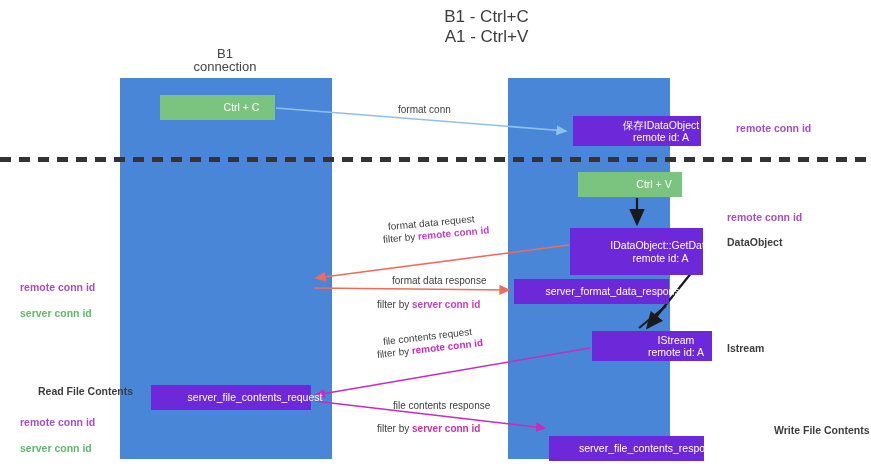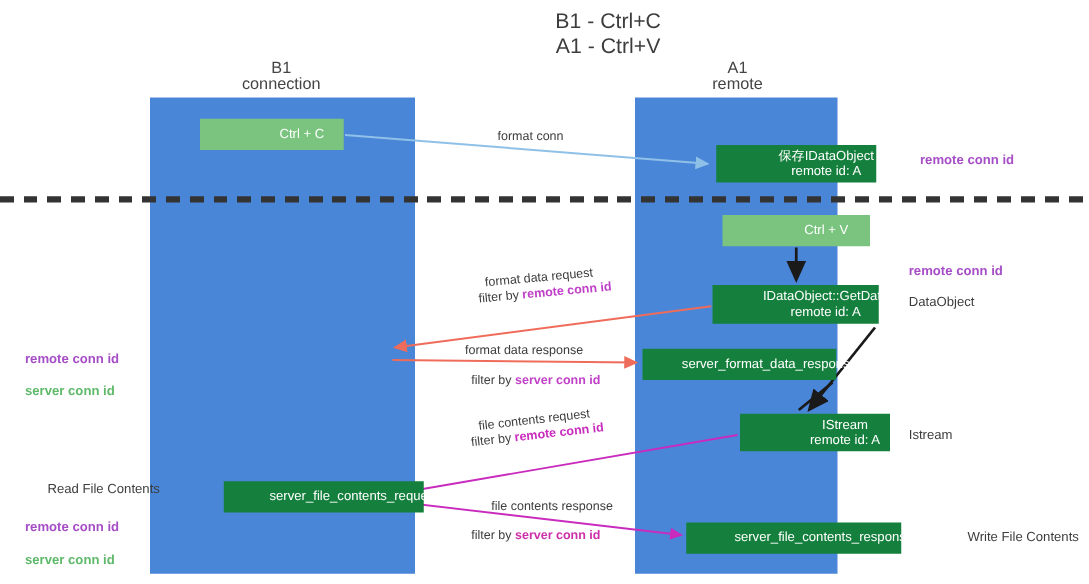--- a/index.html
+++ b/index.html
@@ -34,38 +34,38 @@
 
   
   .node{
     position:absolute;box-sizing:border-box;
     display:flex;align-items:center;justify-content:center;
     text-align:center;color:#ffffff;font-size:10.5px;line-height:12.5px;
     white-space:pre-line;
     padding-left:48px;
   }
   .node.green{background:#7ac47f;}
-  .node.orange{background:#15803d;}
+  .node.orange{background:#6d28d9;}
 
   #n-ctrlc{left:160px;top:95px;width:115px;height:25px;}
   #n-idataobject{left:573px;top:116px;width:128px;height:30px;}
-  #n-ctrlv{left:578px;top:172px;width:118px;height:25px;}
-  #n-getdata{left:570px;top:228px;width:133px;height:31px;}
+  #n-ctrlv{left:578px;top:172px;width:104px;height:25px;}
+  #n-getdata{left:570px;top:228px;width:133px;height:47px;}
   #n-sfdreq{left:151px;top:268px;width:161px;height:25px;}
   #n-sfdresp{left:514px;top:279px;width:155px;height:25px;}
   #n-istream{left:592px;top:331px;width:120px;height:30px;}
-  #n-sfcreq{left:151px;top:385px;width:160px;height:25px;margin-left:28px;}
-  #n-sfcresp{left:549px;top:418px;width:172px;height:25px;}
+  #n-sfcreq{left:151px;top:385px;width:160px;height:25px;}
+  #n-sfcresp{left:549px;top:436px;width:155px;height:25px;}
 
   
   .side{
     position:absolute;font-size:10.5px;line-height:13px;white-space:pre-line;
   }
   .side.purple{color:#a64ec6;font-weight:bold;}
-  .side.plain{color:#3d3d3d;}
+  .side.plain{color:#3d3d3d;font-weight:bold;}
   .side.mixed b.p{color:#a64ec6;display:block;}
   .side.mixed b.g{color:#5fb96a;display:block;}
 
   #lbl-remote1{left:736px;top:122px;}
   #lbl-remote2{left:727px;top:211px;}
   #lbl-dataobject{left:727px;top:236px;}
   #lbl-istream{left:727px;top:342px;}
   #lbl-writefc{left:736px;top:424px;margin-left:38px;}
   #lbl-left-conn{left:20px;top:268px;font-weight:bold;}
   #lbl-readfc{left:38px;top:385px;}
@@ -84,41 +84,39 @@
   }
   .elabel .hl-purple{color:#c040c8;font-weight:bold;}
   .elabel .hl-magenta{color:#c92bbd;font-weight:bold;}
   .elabel .hl-pink{color:#cc2fa8;font-weight:bold;}
   .rot-n5{transform:rotate(-5.2deg);transform-origin:left center;}
   .rot-n6{transform:rotate(-6.5deg);transform-origin:left center;}
 
   #el-formatlist{left:398px;top:103px;}
   #el-fdreq1{left:388px;top:220px;}
   #el-fdreq2{left:383px;top:233px;}
-  #el-fdresp1{left:372px;top:274px;}
+  #el-fdresp1{left:392px;top:274px;}
   #el-fdresp2{left:377px;top:298px;}
   #el-fcreq1{left:383px;top:335px;}
   #el-fcreq2{left:377px;top:348px;}
   #el-fcresp1{left:393px;top:399px;}
   #el-fcresp2{left:377px;top:422px;}
 
   svg#edges{position:absolute;left:0;top:0;width:871px;height:467px;pointer-events:none;}
 </style>
 </head>
 <body>
 
 <div id="stage">
 
   <div id="title">B1 - Ctrl+C
 A1 - Ctrl+V</div>
 
   <div id="head-b1" class="lane-head">B1
 connection</div>
-  <div id="head-a1" class="lane-head">A1
-remote</div>
 
   <div id="lane-b1" class="lane"></div>
   <div id="lane-a1" class="lane"></div>
 
   <svg id="edges" viewBox="0 0 871 467">
     <defs>
       <marker id="ah-blue" markerWidth="7" markerHeight="7" refX="6" refY="3.2" orient="auto">
         <path d="M0,0 L7,3.2 L0,6.4 z" fill="#8fc1e8"></path>
       </marker>
       <marker id="ah-red" markerWidth="7" markerHeight="7" refX="6" refY="3.2" orient="auto">

